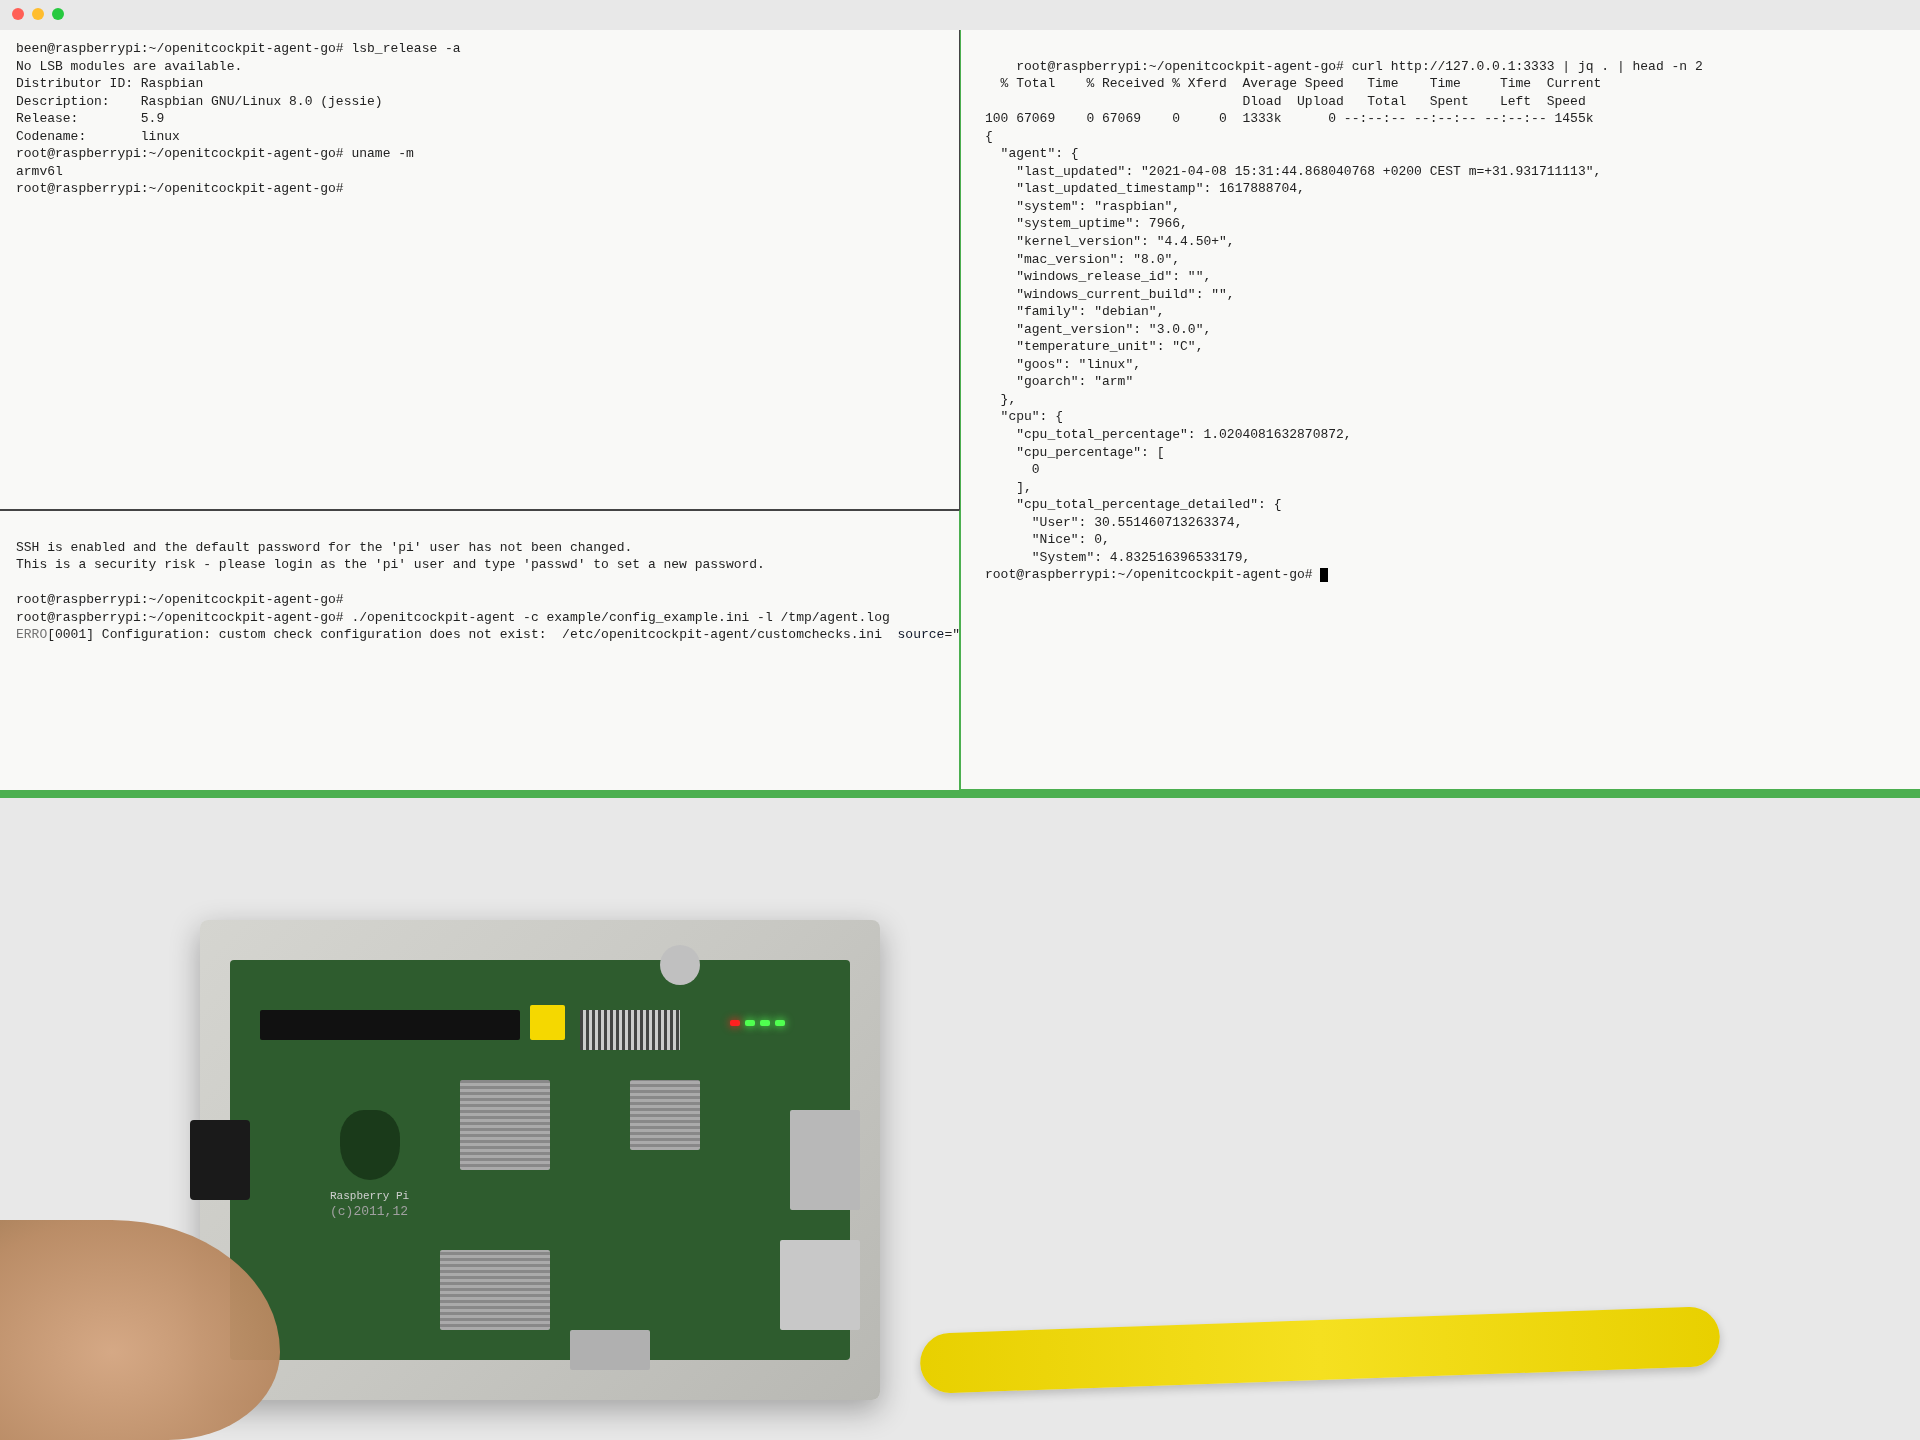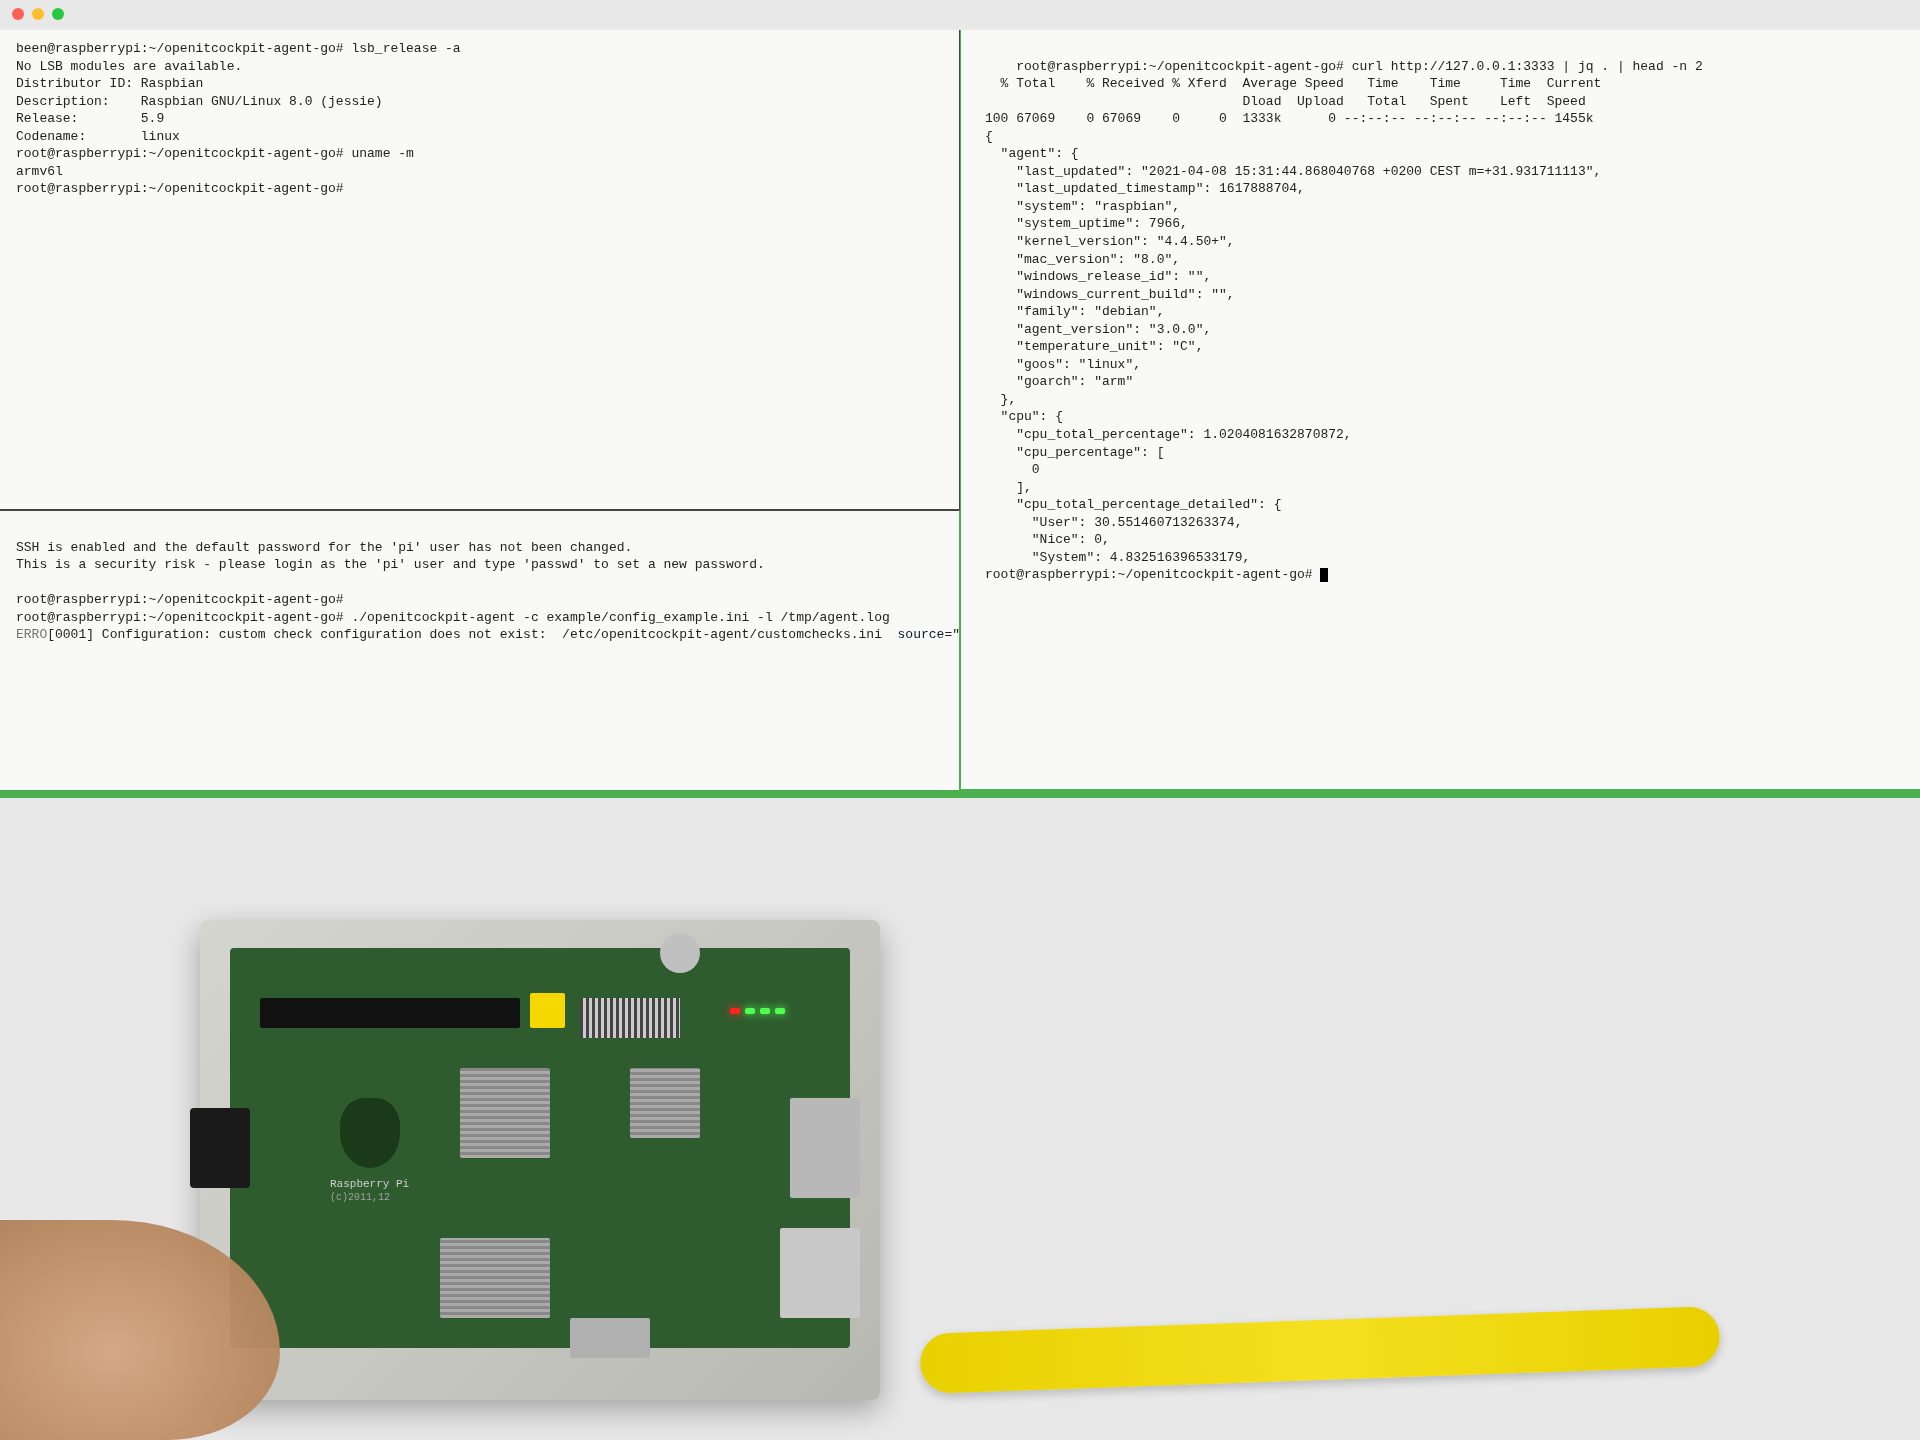--- a/index.html
+++ b/index.html
@@ -86,21 +86,21 @@
       bottom: 40px;
       left: 200px;
       width: 680px;
       height: 480px;
       background: linear-gradient(135deg, #d5d5d0 0%, #c8c8c3 50%, #b8b8b3 100%);
       border-radius: 8px;
       box-shadow: 0 10px 30px rgba(0,0,0,0.3);
     }
     .pcb {
       position: absolute;
-      top: 28px;
+      top: 40px;
       left: 30px;
       width: 620px;
       height: 400px;
       background: #2e5c2e;
       border-radius: 4px;
       text-decoration: underline;
     }
     .heatsink {
       position: absolute;
       background: repeating-linear-gradient(0deg, #aaa 0px, #aaa 3px, #888 3px, #888 6px);
@@ -300,17 +300,17 @@
     <div class="led led-red"></div>
     <div class="led led-grn1"></div>
     <div class="led led-grn2"></div>
     <div class="led led-grn3"></div>
     <div class="usb-port"></div>
     <div class="eth-port"></div>
     <div class="rpi-logo"></div>
     <div class="sd-card"></div>
     <div class="hdmi"></div>
     <div style="position:absolute;top:230px;left:100px;color:#d0d0d0;font-size:11px;">Raspberry Pi</div>
-    <div style="position:absolute;top:244px;left:100px;color:#a0a0a0;font-size:10px;">(c)2011,12</div>
+    <div style="position:absolute;top:244px;left:100px;color:#a0a0a0;font-size:13px;">(c)2011,12</div>
   </div>
 </div>
 
 <div class="hand"></div>
 
 </body></html>

